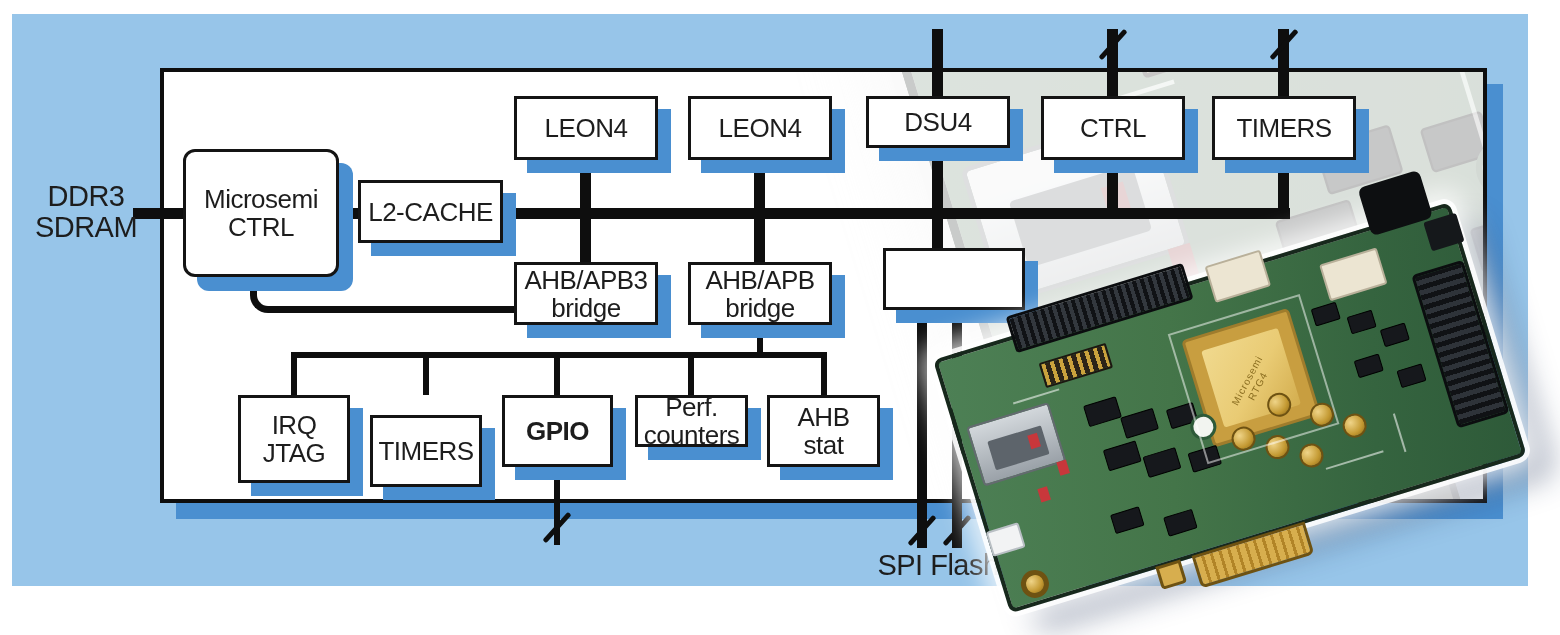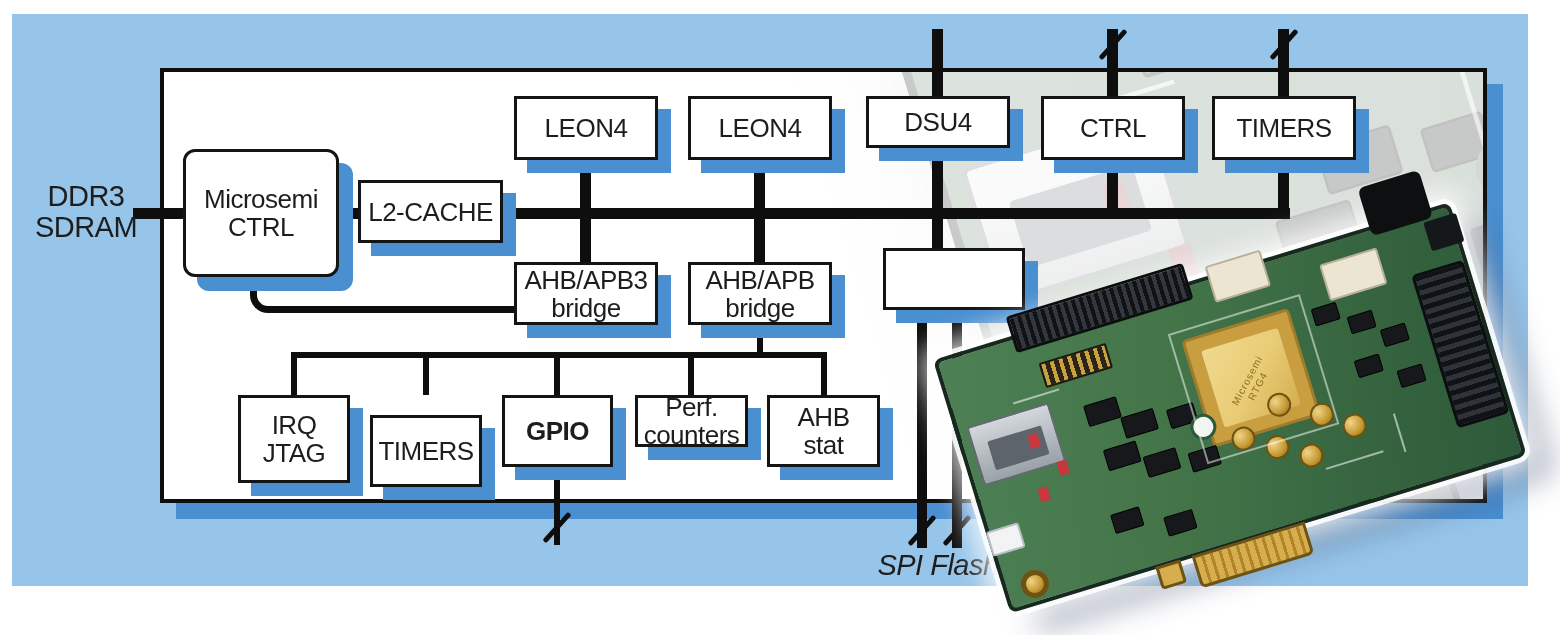--- a/index.html
+++ b/index.html
@@ -198,21 +198,21 @@
 
   <div class="blk" style="left:767px;top:395px;width:113px;height:72px;">
     <span class="lbl">AHB</span>
     <span class="lbl">stat</span>
   </div>
 
   <div class="ext-label" style="left:28px;top:181px;width:116px;">
     <div>DDR3</div>
     <div>SDRAM</div>
   </div>
-  <div class="ext-label" style="left:858px;top:550px;width:160px;font-style:italic;">SPI Flash</div>
+  <div class="ext-label" style="left:858px;top:550px;width:160px;">SPI Flash</div>
 
   <div class="board sharp" id="board-main">
 
     <div class="cmp ridges-v" style="left:78px;top:-24px;width:185px;height:38px;border:3px solid #0b0d0f;border-radius:4px;"></div>
 
     <div class="cmp cream" style="left:283px;top:-14px;width:58px;height:38px;"></div>
     <div class="cmp cream" style="left:393px;top:18px;width:60px;height:38px;"></div>
 
     <div class="cmp" style="left:452px;top:-44px;width:64px;height:50px;background:#0d0f11;border-radius:7px;"></div>
     <div class="cmp" style="left:505px;top:8px;width:34px;height:30px;background:#15181b;border-radius:3px;"></div>

